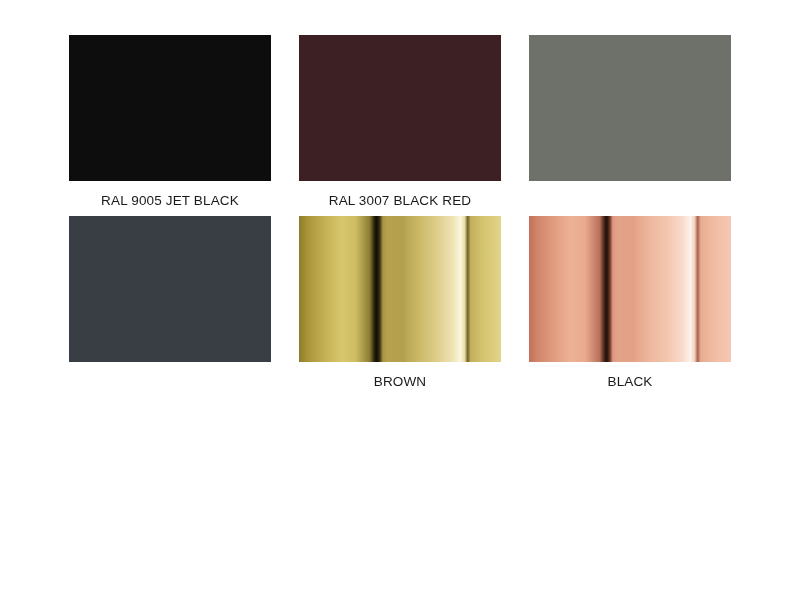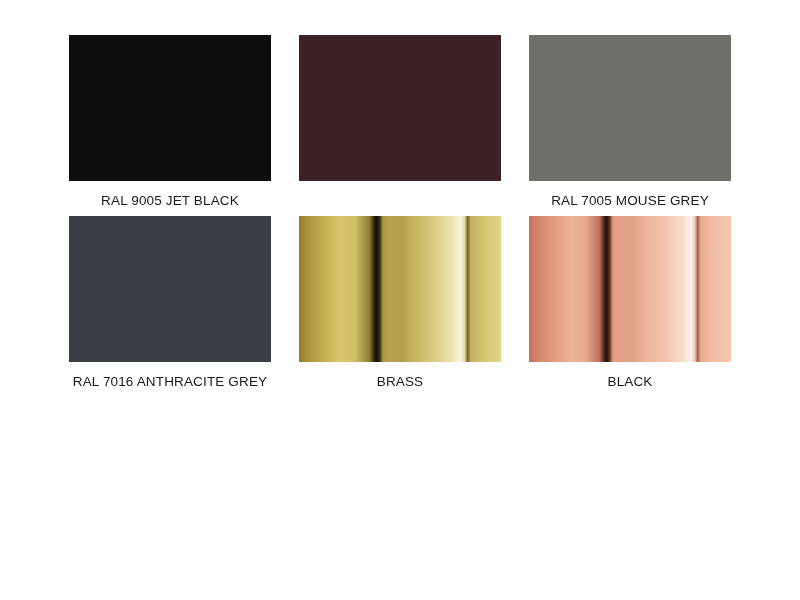--- a/index.html
+++ b/index.html
@@ -61,32 +61,31 @@
 <body style="background: rgb(255, 255, 255);">
 
 <div class="swatch-grid">
 
   <div class="swatch-cell">
     <div class="swatch-chip" style="background: rgb(14, 13, 13);"></div>
     <div class="swatch-label">RAL 9005 JET BLACK</div>
   </div>
   <div class="swatch-cell">
     <div class="swatch-chip" style="background: rgb(61, 32, 36);"></div>
+    <div class="swatch-label">RAL 3007 BLACK RED</div>
   </div>
 
   <div class="swatch-cell">
     <div class="swatch-chip" style="background: rgb(109, 113, 106);"></div>
-    <div class="swatch-label">RAL 7005 MOUSE GREY</div>
   </div>
   <div class="swatch-cell">
     <div class="swatch-chip" style="background: rgb(56, 62, 68);"></div>
-    <div class="swatch-label">RAL 7016 ANTHRACITE GREY</div>
   </div>
 
   <div class="swatch-cell">
     <div class="swatch-chip" style="background: linear-gradient(to right, rgb(141, 124, 47) 0%, rgb(168, 147, 57) 4%, rgb(197, 177, 85) 13%, rgb(216, 199, 110) 21%, rgb(207, 189, 99) 28%, rgb(140, 124, 51) 35%, rgb(36, 29, 9) 37.5%, rgb(18, 14, 5) 38.5%, rgb(59, 50, 18) 40%, rgb(168, 148, 70) 41.5%, rgb(182, 162, 78) 44%, rgb(179, 160, 77) 52%, rgb(186, 167, 85) 53%, rgb(205, 187, 106) 60%, rgb(221, 205, 136) 68%, rgb(239, 227, 180) 76%, rgb(251, 246, 223) 80%, rgb(233, 221, 163) 82%, rgb(111, 98, 40) 83.5%, rgb(195, 176, 92) 85%, rgb(214, 198, 114) 92%, rgb(226, 212, 137) 100%);"></div>
-    <div class="swatch-label">BRASS</div>
+    <div class="swatch-label">BROWN</div>
   </div>
   <div class="swatch-cell">
     <div class="swatch-chip" style="background: linear-gradient(to right, rgb(195, 113, 90) 0%, rgb(208, 133, 105) 4%, rgb(226, 158, 130) 13%, rgb(238, 178, 152) 21%, rgb(233, 169, 141) 28%, rgb(185, 112, 90) 35%, rgb(61, 29, 19) 37.5%, rgb(32, 16, 10) 38.5%, rgb(107, 54, 38) 40%, rgb(221, 154, 128) 41.5%, rgb(228, 162, 136) 44%, rgb(226, 160, 133) 52%, rgb(230, 166, 140) 53%, rgb(238, 183, 158) 60%, rgb(243, 197, 173) 68%, rgb(248, 219, 203) 76%, rgb(253, 243, 236) 80%, rgb(242, 207, 189) 82%, rgb(165, 99, 76) 83.5%, rgb(233, 171, 145) 85%, rgb(242, 189, 165) 92%, rgb(245, 199, 177) 100%);"></div>
     <div class="swatch-label">BLACK</div>
   </div>
 </div>
 
 </body></html>

